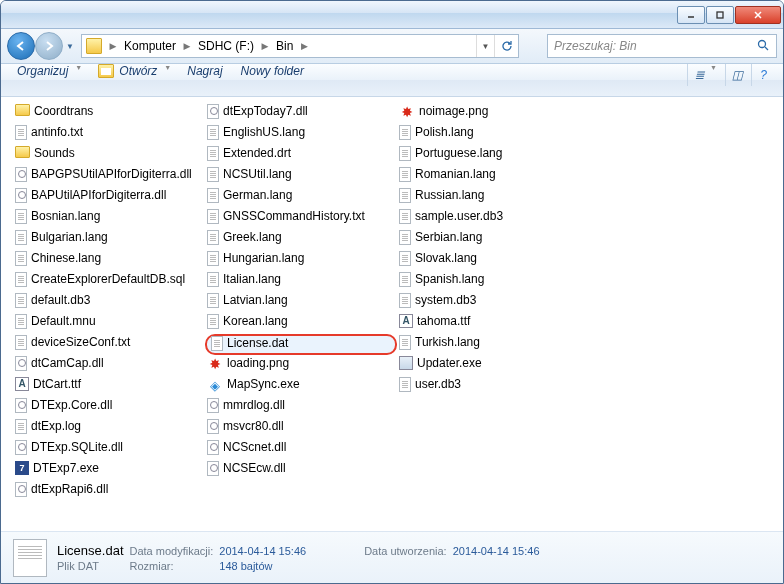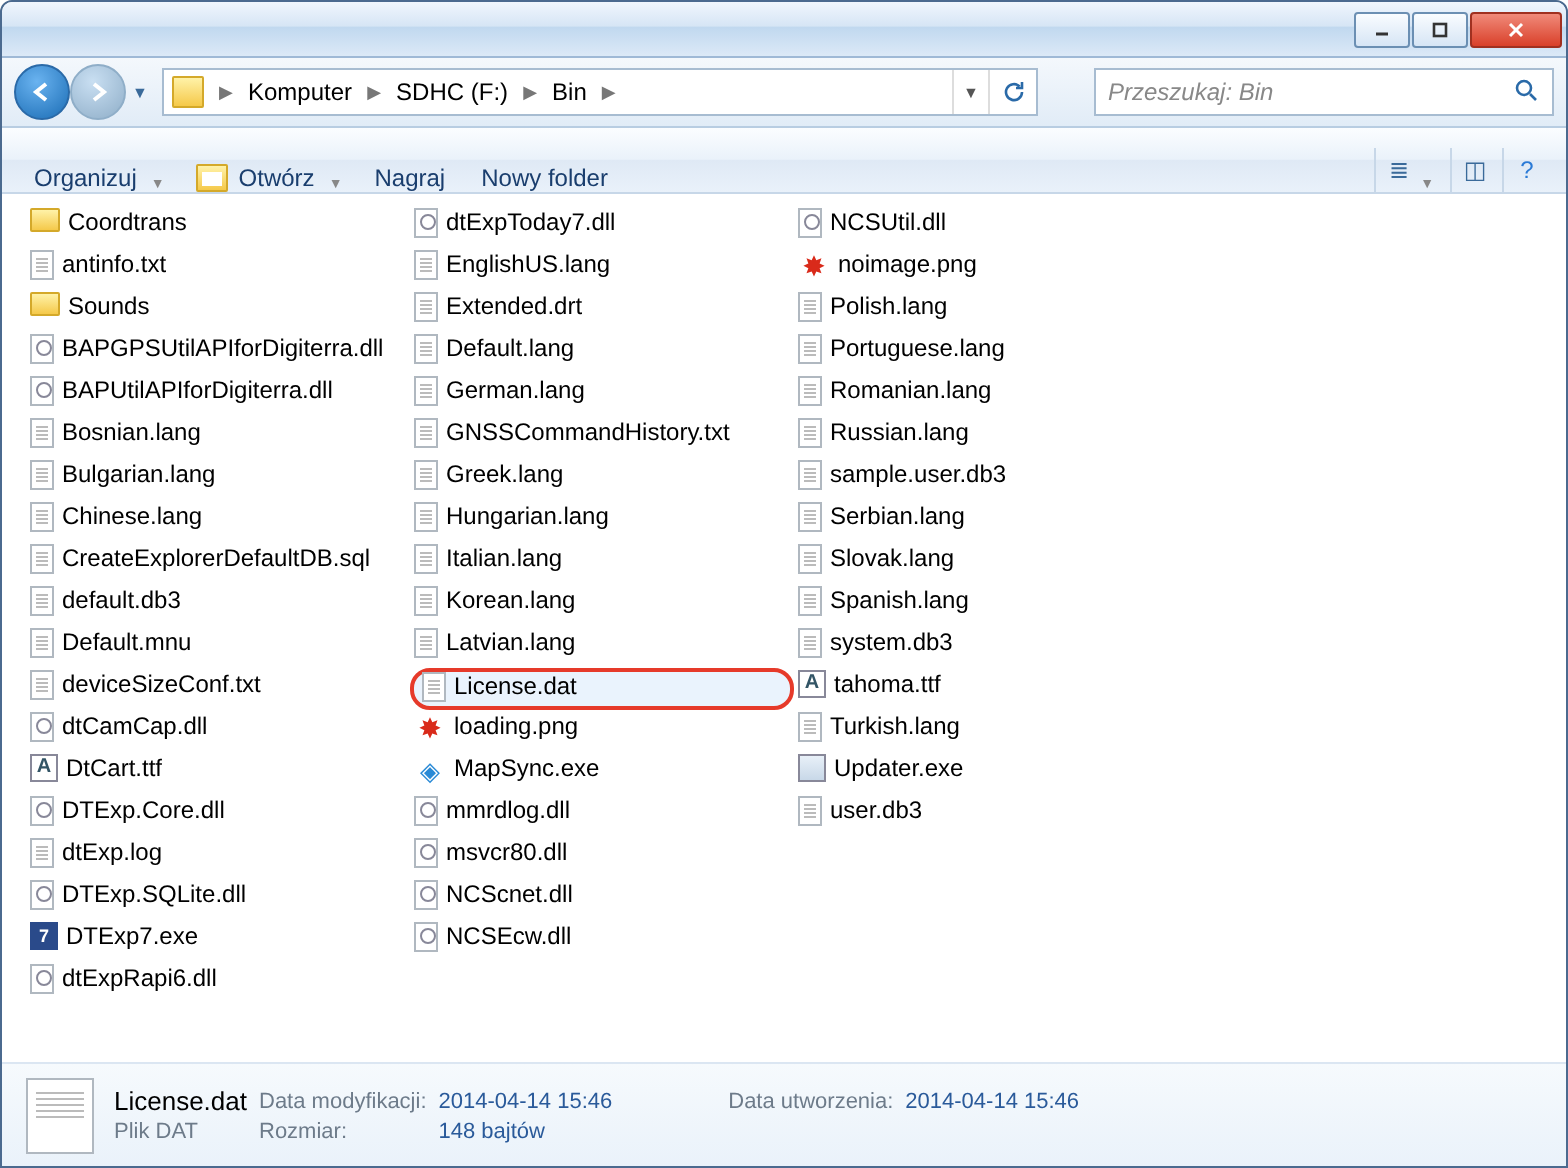--- a/index.html
+++ b/index.html
@@ -21,21 +21,21 @@
 .addressbar { flex: 1; height: 24px; background: #fff; border: 1px solid #a7bcd1; display: flex; align-items: center; padding-left: 4px; position: relative; }
 .crumb-icon { width: 18px; height: 18px; background: linear-gradient(to bottom, #fff2a8, #f5c94a); border: 1px solid #d4a92a; border-radius: 1px; margin-right: 4px; }
 .crumb { font-size: 12px; color: #000; padding: 0 4px; }
 .crumb-sep { width: 14px; text-align: center; color: #777; font-size: 9px; }
 .addr-right { margin-left: auto; display: flex; align-items: center; height: 100%; }
 .addr-dd { width: 18px; text-align: center; font-size: 8px; color: #555; border-left: 1px solid #ddd; height: 100%; display: flex; align-items: center; justify-content: center; }
 .addr-refresh { width: 24px; text-align: center; border-left: 1px solid #ddd; height: 100%; display: flex; align-items: center; justify-content: center; color: #2a6aa8; }
 .searchbar { width: 230px; height: 24px; background: #fff; border: 1px solid #a7bcd1; display: flex; align-items: center; padding: 0 6px; color: #888; font-style: italic; font-size: 12px; margin-left: 24px; }
 .searchbar .sicon { margin-left: auto; color: #2a6aa8; font-style: normal; }
 
-.toolbar { height: 33px; background: linear-gradient(to bottom, #fbfdff, #eaf2fa 49%, #dfe9f5 50%, #e9f1fa); border-bottom: 1px solid #c7d7e8; display: flex; align-items: flex-end; padding: 0 8px; gap: 2px; font-size: 12px; color: #1a3e6e; }
+.toolbar { height: 33px; background: linear-gradient(to bottom, #fbfdff, #eaf2fa 49%, #dfe9f5 50%, #e9f1fa); border-bottom: 1px solid #c7d7e8; display: flex; align-items: flex-start; padding: 0 8px; gap: 2px; font-size: 12px; color: #1a3e6e; font-style: italic; }
 .toolbar .tgrp { display: flex; align-items: center; padding: 0 8px; gap: 5px; }
 .toolbar .tsep { color: #888; font-size: 7px; margin-left: -3px; margin-right: 6px; }
 .toolbar .spacer { flex: 1; }
 .toolbar .ricon { width: 24px; height: 22px; display: flex; align-items: center; justify-content: center; border-left: 1px solid #c7d7e8; color: #3a6a9a; }
 .open-ico { width: 16px; height: 14px; background: linear-gradient(to bottom, #fff2a8, #f5c94a); border: 1px solid #d4a92a; border-radius: 1px; position: relative; }
 .open-ico:before { content: ""; position: absolute; left: 2px; right: 2px; top: 3px; bottom: 2px; background: #fff; }
 
 .content { flex: 1; background: #fff; overflow: auto; padding: 6px 12px; display: flex; }
 .col { width: 192px; }
 .item { height: 21px; display: flex; font-size: 12px; color: #000; gap: 4px; padding: 1px 2px; border-radius: 2px; }
@@ -240,21 +240,21 @@
         <div class="item">
           <span class="ico ico-file"></span>
           <span class="lbl">EnglishUS.lang</span>
         </div>
         <div class="item">
           <span class="ico ico-file"></span>
           <span class="lbl">Extended.drt</span>
         </div>
         <div class="item">
           <span class="ico ico-file"></span>
-          <span class="lbl">Default.lang</span>
+          <span class="lbl">NCSUtil.lang</span>
         </div>
         <div class="item">
           <span class="ico ico-file"></span>
           <span class="lbl">German.lang</span>
         </div>
         <div class="item">
           <span class="ico ico-file"></span>
           <span class="lbl">GNSSCommandHistory.txt</span>
         </div>
         <div class="item">
@@ -264,25 +264,25 @@
         <div class="item">
           <span class="ico ico-file"></span>
           <span class="lbl">Hungarian.lang</span>
         </div>
         <div class="item">
           <span class="ico ico-file"></span>
           <span class="lbl">Italian.lang</span>
         </div>
         <div class="item">
           <span class="ico ico-file"></span>
+          <span class="lbl">Latvian.lang</span>
+        </div>
+        <div class="item">
+          <span class="ico ico-file"></span>
           <span class="lbl">Korean.lang</span>
-        </div>
-        <div class="item">
-          <span class="ico ico-file"></span>
-          <span class="lbl">Latvian.lang</span>
         </div>
         <div class="item highlight">
           <span class="ico ico-file"></span>
           <span class="lbl">License.dat</span>
         </div>
         <div class="item">
           <span class="ico ico-png">✸</span>
           <span class="lbl">loading.png</span>
         </div>
         <div class="item">
@@ -300,24 +300,20 @@
         <div class="item">
           <span class="ico ico-dll"></span>
           <span class="lbl">NCScnet.dll</span>
         </div>
         <div class="item">
           <span class="ico ico-dll"></span>
           <span class="lbl">NCSEcw.dll</span>
         </div>
       </div>
       <div class="col">
-        <div class="item">
-          <span class="ico ico-dll"></span>
-          <span class="lbl">NCSUtil.dll</span>
-        </div>
         <div class="item">
           <span class="ico ico-png">✸</span>
           <span class="lbl">noimage.png</span>
         </div>
         <div class="item">
           <span class="ico ico-file"></span>
           <span class="lbl">Polish.lang</span>
         </div>
         <div class="item">
           <span class="ico ico-file"></span>

